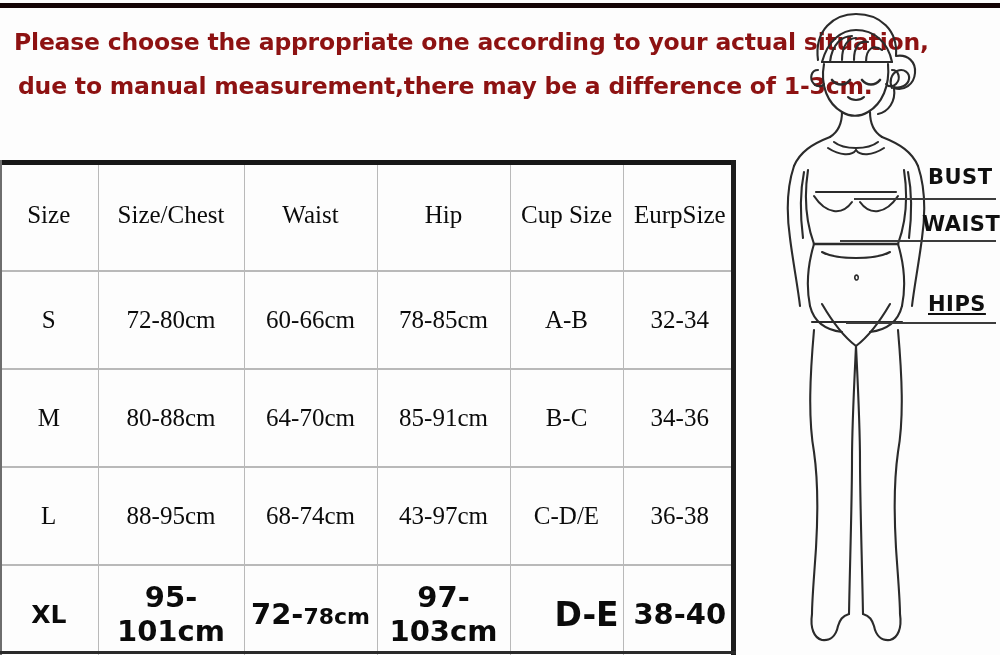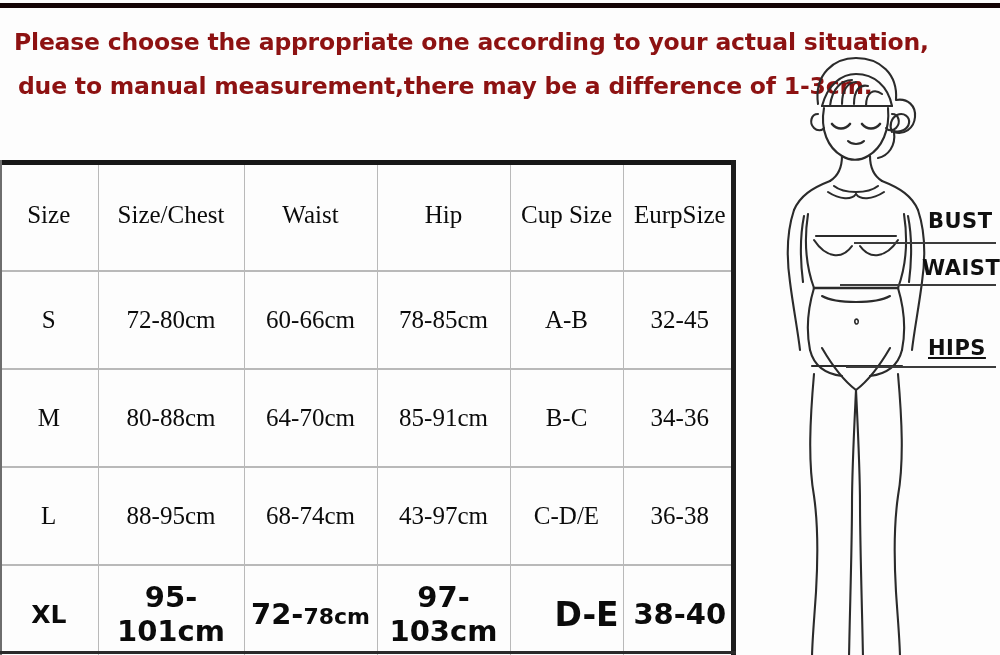--- a/index.html
+++ b/index.html
@@ -163,21 +163,20 @@
   .xl-row .bigger   { font-size: 33px; margin-left: 40px; }
   .xl-row .sm-suffix{ font-size: 22px; }
 
   
   .figure-area {
     position: absolute;
     left: 736px;
     top: 0;
     width: 264px;
     height: 506px;
-    margin-top: 44px;
   }
   .figure-svg {
     position: absolute;
     left: 20px;
     top: 0;
     width: 200px;
     height: 655px;
   }
   .fig-label {
     position: absolute;
@@ -237,21 +236,21 @@
             </div>
           </td>
         </tr>
 
         <tr class="body-row">
           <td>S</td>
           <td>72-80cm</td>
           <td>60-66cm</td>
           <td>78-85cm</td>
           <td>A-B</td>
-          <td>32-45</td>
+          <td>32-34</td>
         </tr>
 
         <tr class="body-row">
           <td>M</td>
           <td>80-88cm</td>
           <td>64-70cm</td>
           <td>85-91cm</td>
           <td>B-C</td>
           <td>34-36</td>
         </tr>

